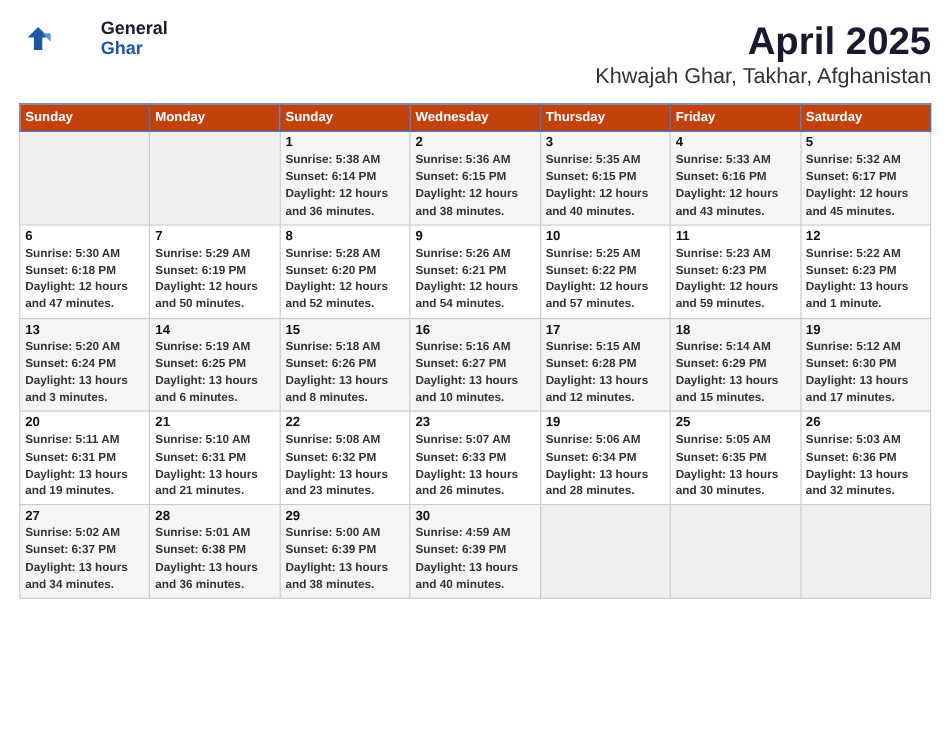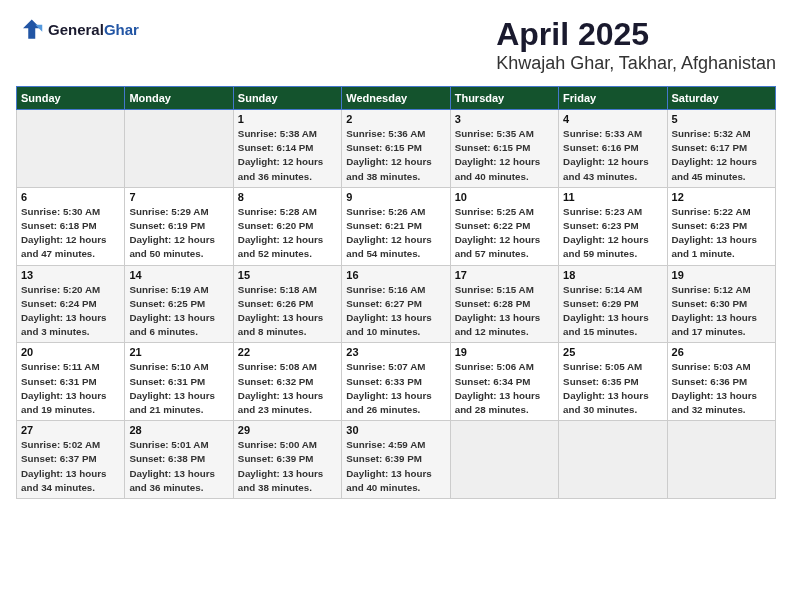--- a/index.html
+++ b/index.html
@@ -16,55 +16,57 @@
       align-items: flex-start;
       margin-bottom: 12px;
     }
     .logo {
       display: flex;
       align-items: center;
       gap: 4px;
     }
     .logo-text {
       display: flex;
-      flex-direction: row;
+      flex-direction: column;
       line-height: 1.1;
+      margin-left: 36px;
     }
     .logo-general {
       font-size: 15px;
       font-weight: bold;
       color: #1a1a2e;
     }
     .logo-blue {
       font-size: 15px;
       font-weight: bold;
       color: #2255a4;
     }
     .logo-icon {
       width: 28px;
       height: 28px;
     }
     .title-block {
+      text-align: right;
     }
     .month-title {
       font-size: 32px;
       font-weight: bold;
       color: #1a1a2e;
     }
     .location-title {
       font-size: 18px;
       color: #333;
     }
     .calendar {
       width: 100%;
       border-collapse: collapse;
       font-size: 10.5px;
     }
     .calendar th {
-      background: #14532d;
+      background: #c2410c;
       color: #fff;
       padding: 5px 4px;
       text-align: left;
       font-size: 11px;
       font-weight: bold;
       border: 1px solid #4477cc;
     }
     .calendar td {
       border: 1px solid #ccc;
       vertical-align: top;

